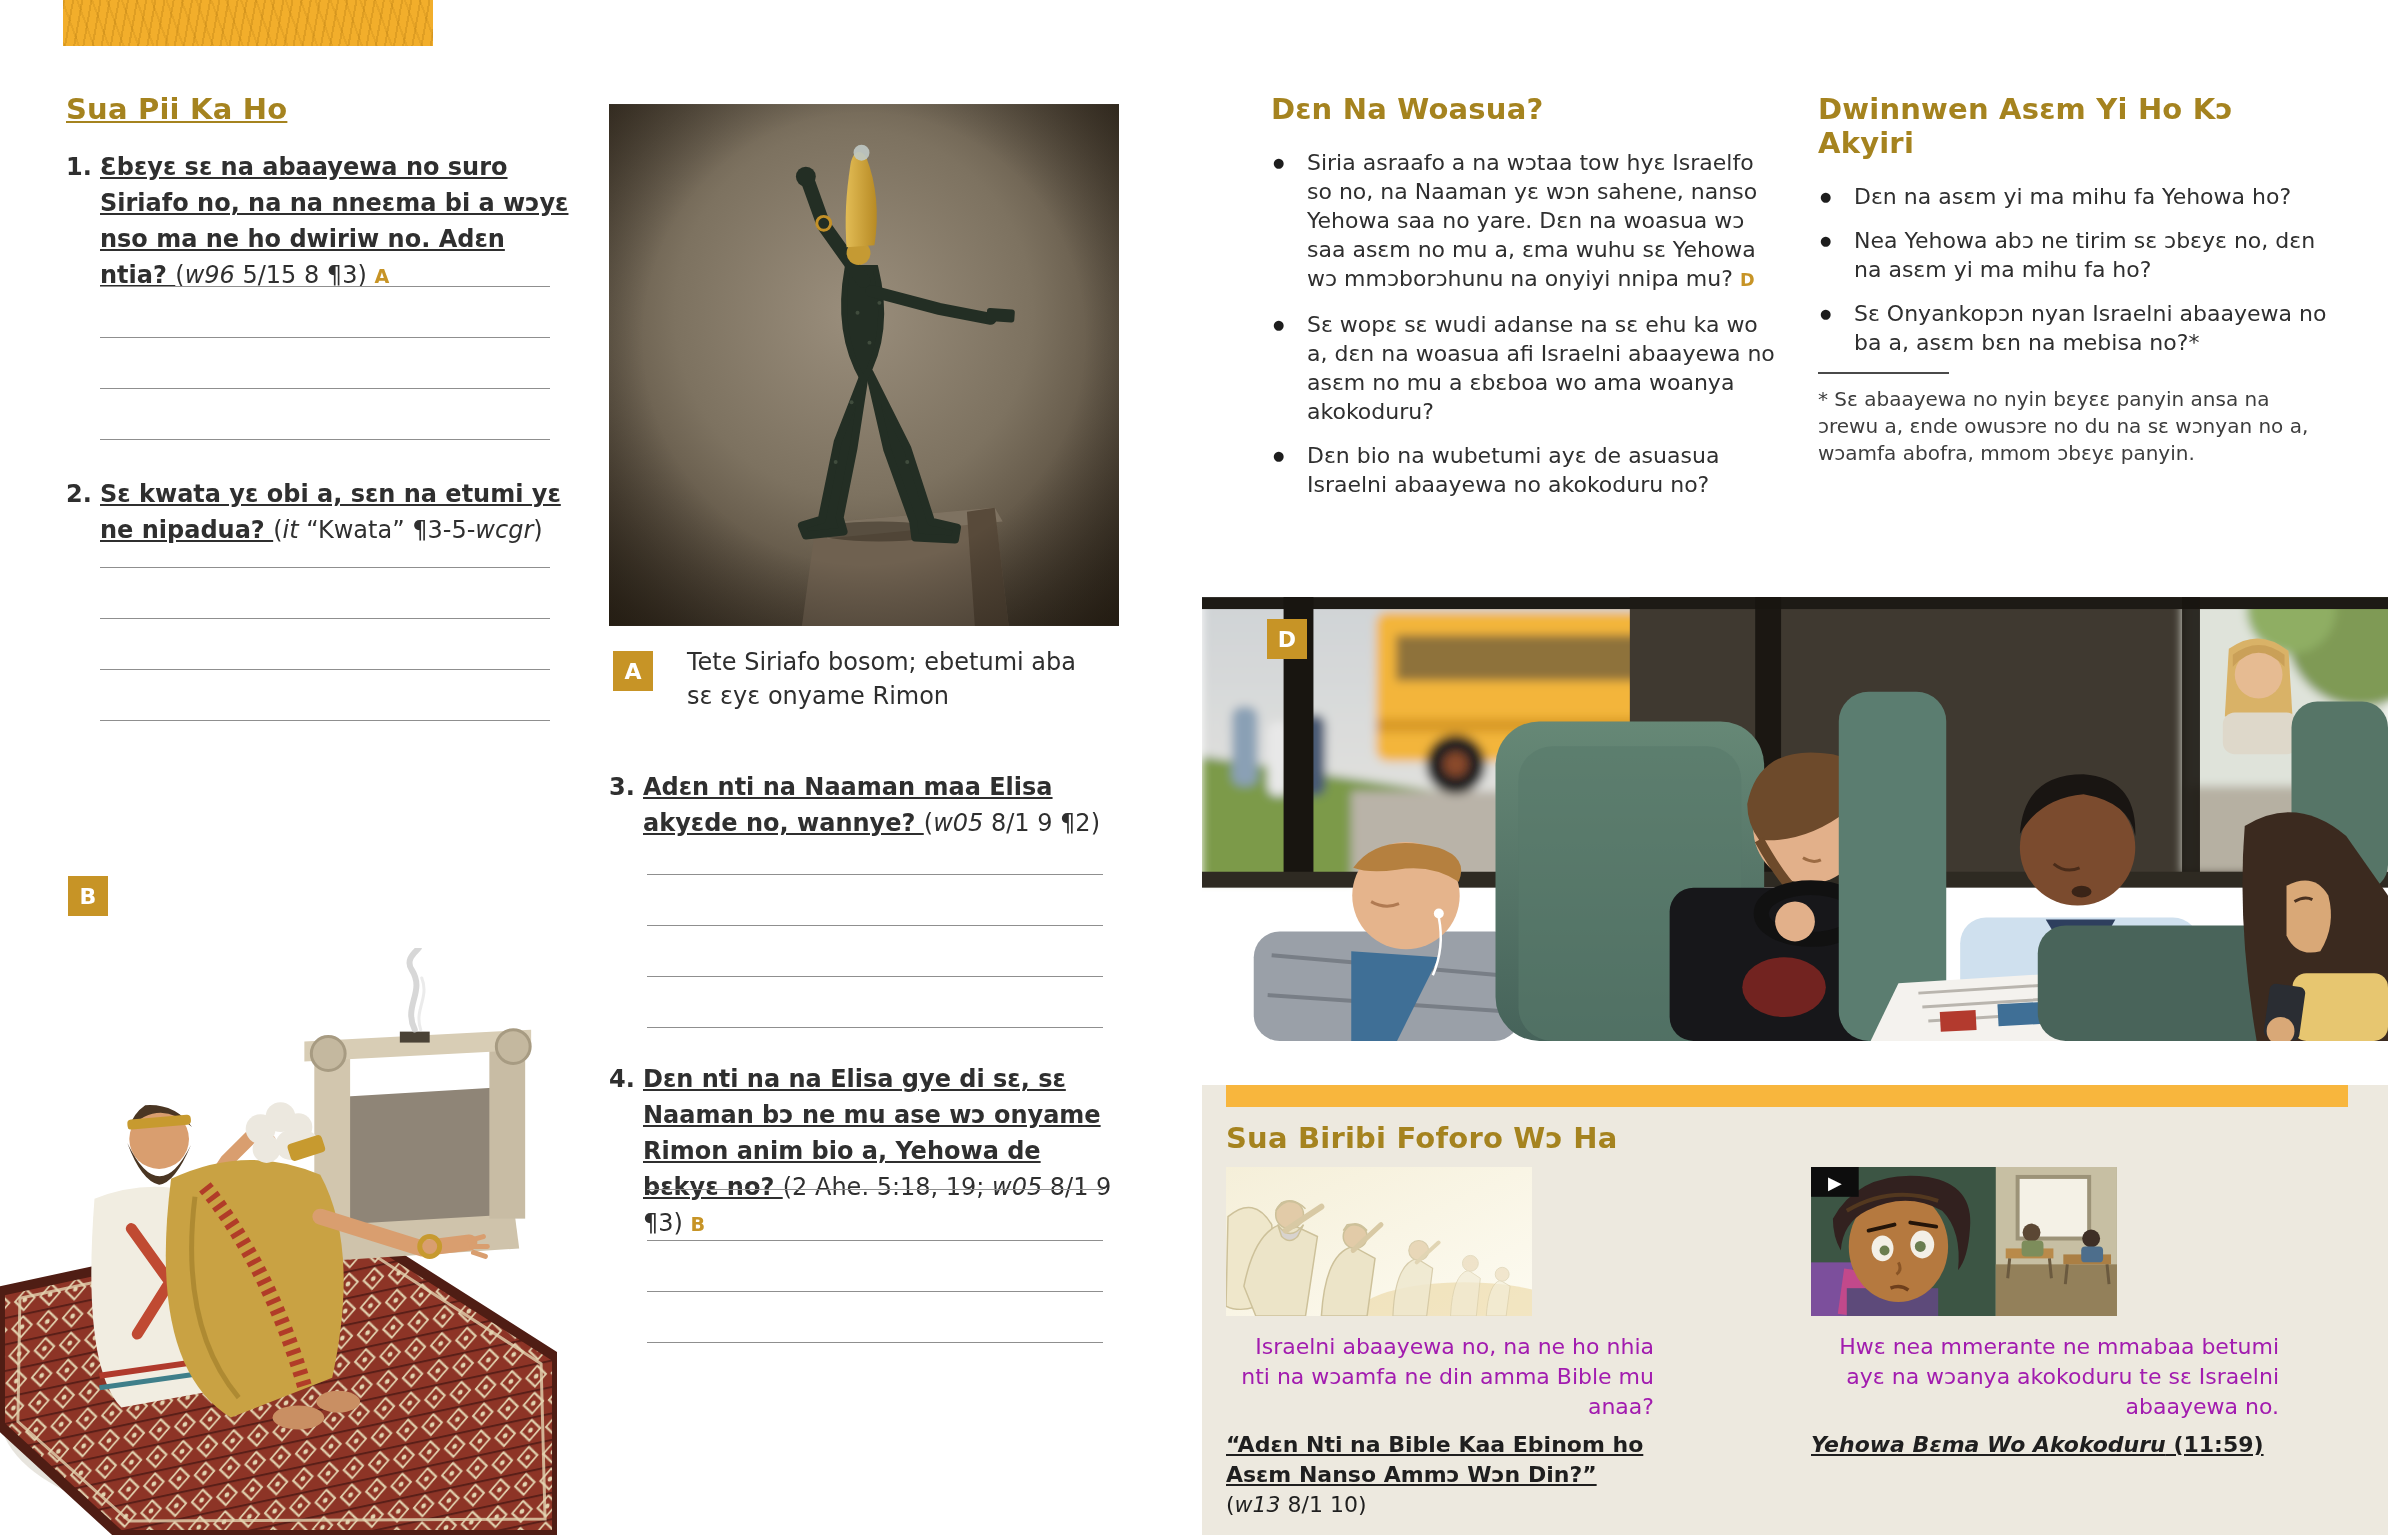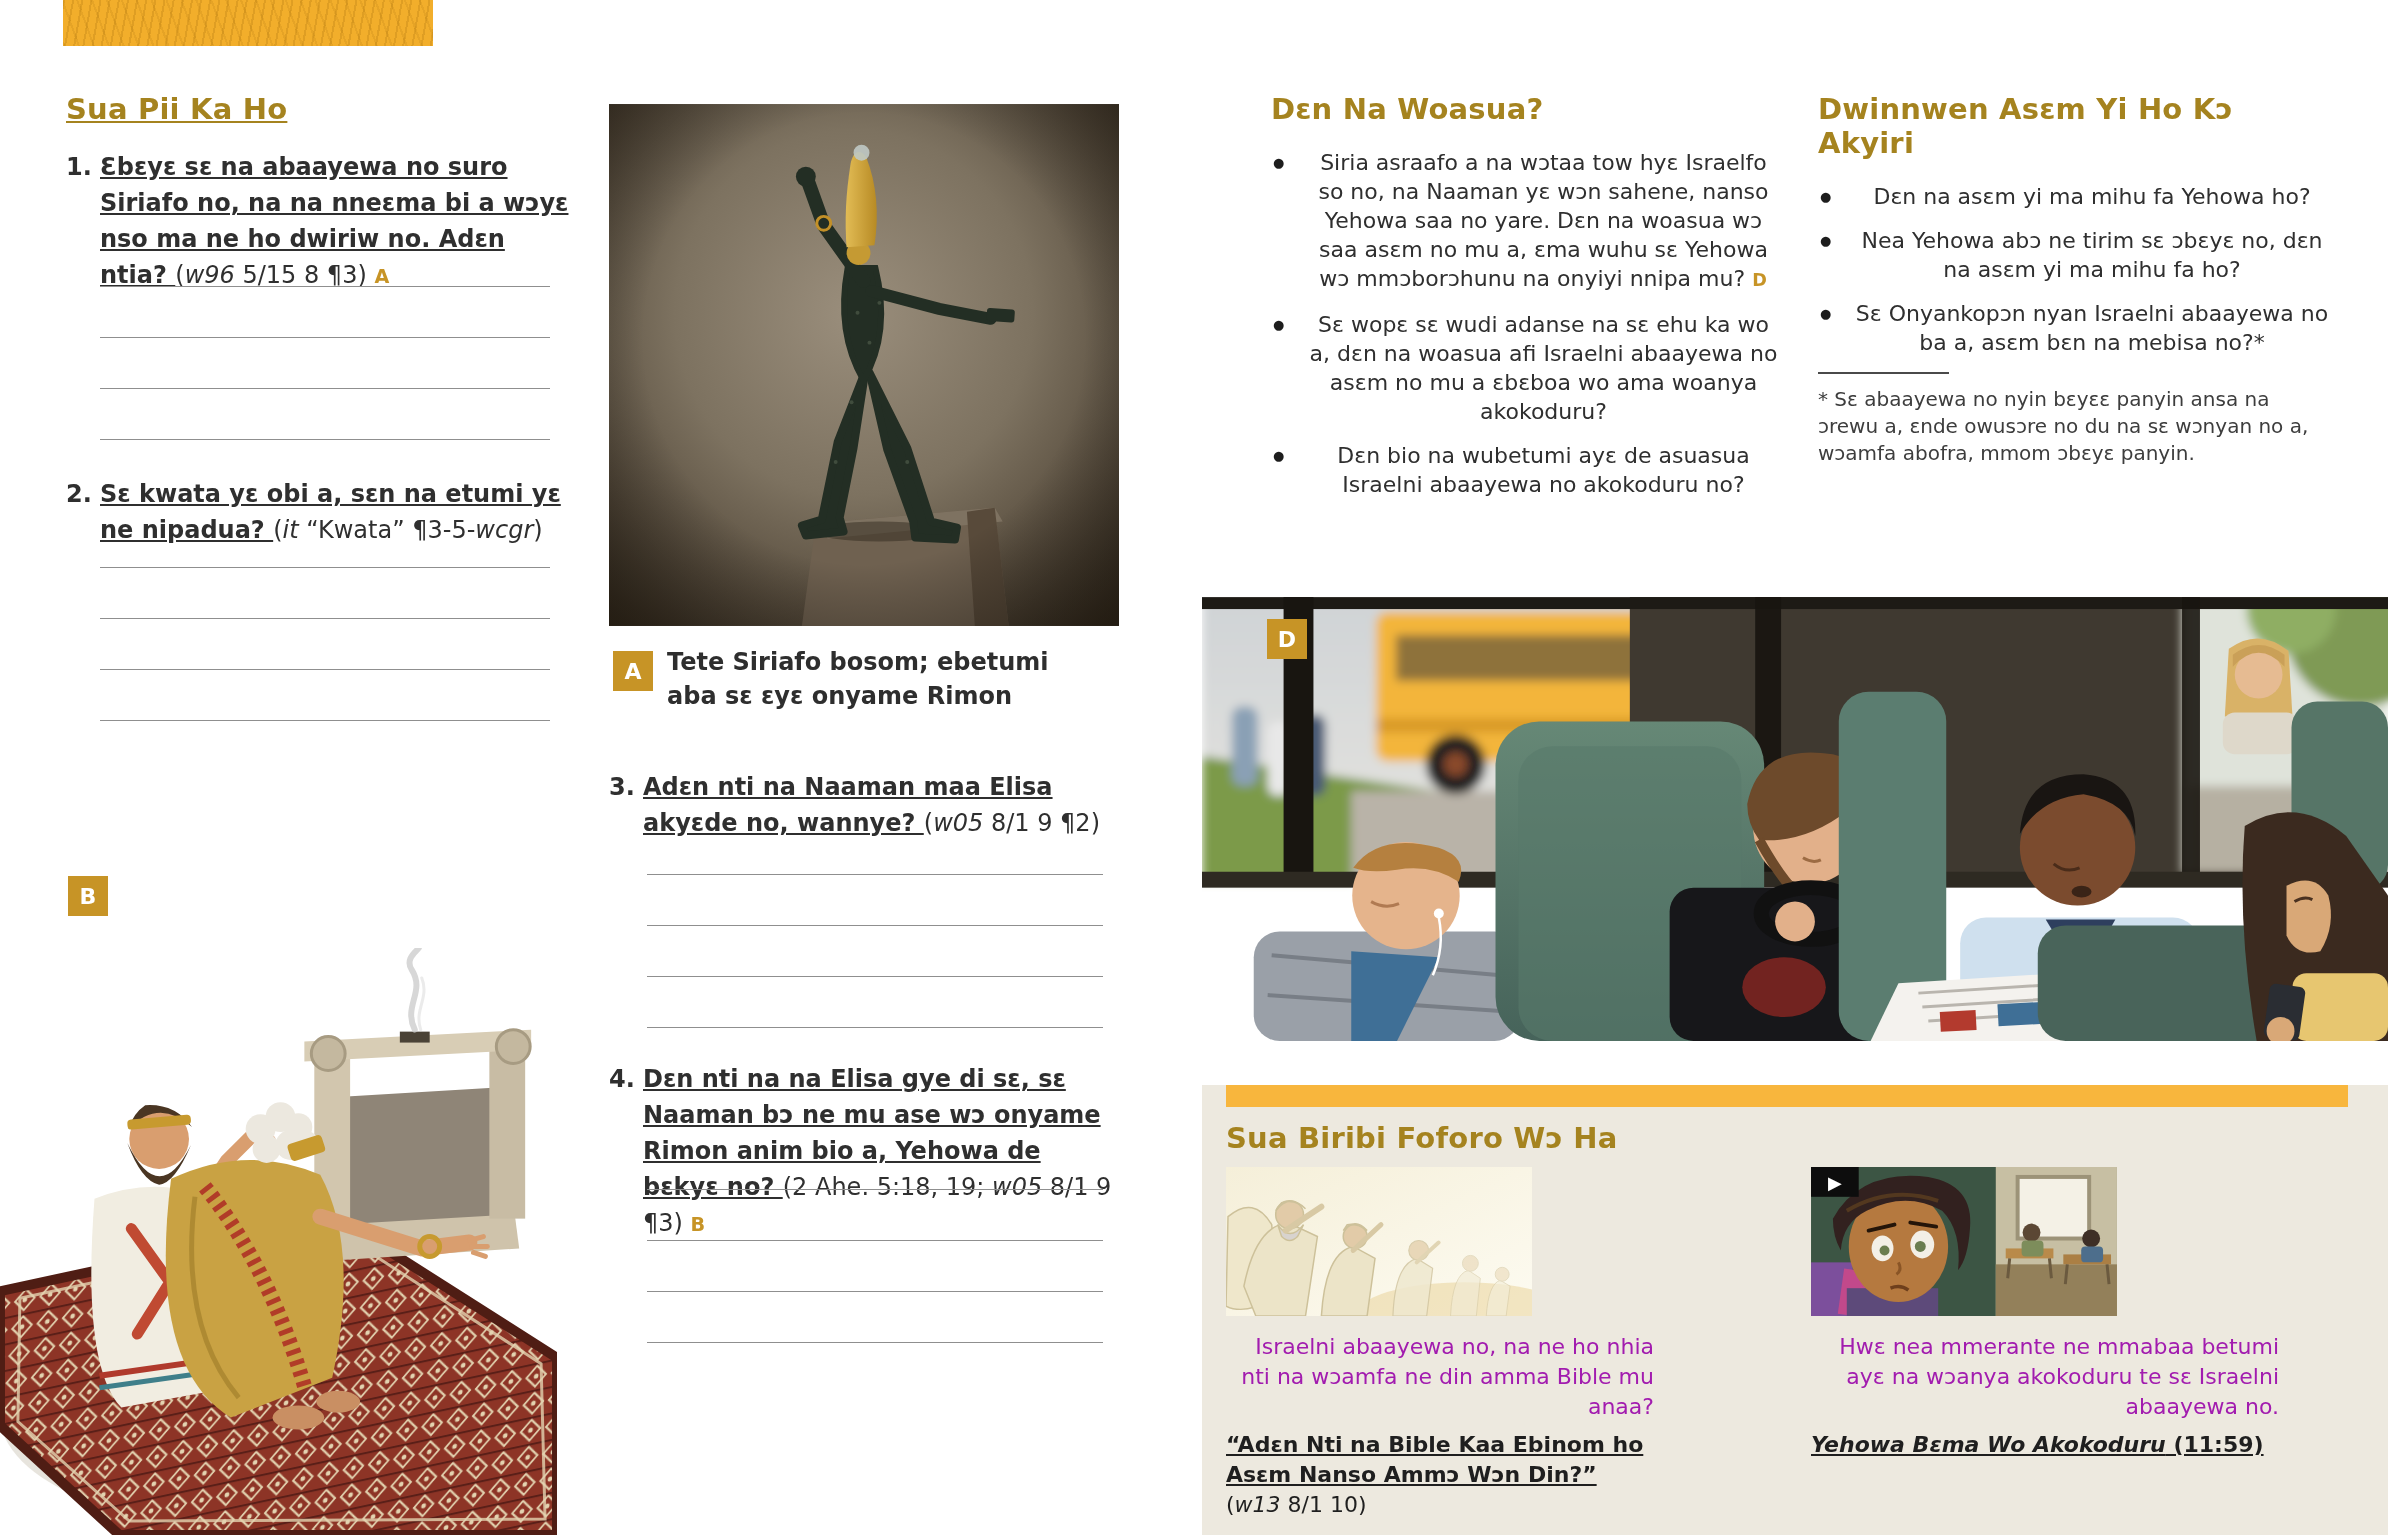--- a/index.html
+++ b/index.html
@@ -21,21 +21,21 @@
   .gl{color:#c79426;font-weight:bold;font-size:.8em;letter-spacing:1px;}
   
   .aline{height:0;border-bottom:1.6px solid #8f8f8f;}
   .aline + .aline{margin-top:50px;}
   
   .lblbox{width:40px;height:40px;background:#c79426;color:#fff;font-weight:bold;font-size:22px;
           display:flex;align-items:center;justify-content:center;}
   
   .cap{font-size:24px;line-height:34px;color:#2e2e2e;}
   
-  .bcol ul{list-style:none;margin:22px 0 0 0;padding:0;text-align:center;}
+  .bcol ul{list-style:none;margin:22px 0 0 0;padding:0;}
   .bcol li{position:relative;padding-left:36px;font-size:22px;line-height:29px;margin-bottom:15px;}
   .bcol li::before{content:"●";position:absolute;left:2px;top:0;font-size:13px;line-height:29px;color:#1d1d1d;}
   .fnrule{width:131px;border-top:2px solid #4a4a4a;margin-top:14px;}
   .footnote{margin-top:12px;font-size:20px;line-height:27px;color:#3d3d3d;width:512px;}
   
   #beige{left:1202px;top:1041px;width:1186px;height:495px;background:#EDE9DF;margin-top:44px;}
   #ybar{left:24px;top:0;width:1122px;height:22px;background:#F8B63D;}
   .card .thumb{width:306px;height:149px;display:block;}
   .card .ccap{margin-top:16px;font-size:22px;line-height:30px;color:#a21caf;text-align:right;}
   .card .ctitle{margin-top:8px;font-size:22px;line-height:30px;color:#1f1f1f;}
@@ -180,21 +180,21 @@
         <circle cx="262" cy="240" r="2"></circle>
         <circle cx="244" cy="300" r="2"></circle>
       <circle cx="300" cy="360" r="2"></circle>
         <circle cx="228" cy="360" r="2"></circle>
         <circle cx="272" cy="200" r="2"></circle>
     </g>
     <rect width="513" height="525" fill="url(#vig)"></rect>
   </svg>
 
   <div class="abs lblbox" style="left:613px;top:651px;">A</div>
-  <div class="abs cap" style="left:667px;top:645px;width:398px;font-weight:bold;">Tete Siriafo bosom; ebetumi aba sɛ ɛyɛ onyame Rimon</div>
+  <div class="abs cap" style="left:687px;top:645px;width:398px;">Tete Siriafo bosom; ebetumi aba sɛ ɛyɛ onyame Rimon</div>
 
   <div class="abs q" style="left:609px;top:769px;width:498px;">
     <span class="qnum">3.</span>
     <div class="qbody"><span class="bd">Adɛn nti na Naaman maa Elisa akyɛde no, wannye? </span><span>(</span><span class="it">w05</span><span> 8/1 9 ¶2)</span></div>
   </div>
   <div class="abs" style="left:647px;top:874px;width:456px;">
     <div class="aline"></div>
       <div class="aline"></div>
       <div class="aline"></div>
       <div class="aline"></div>

